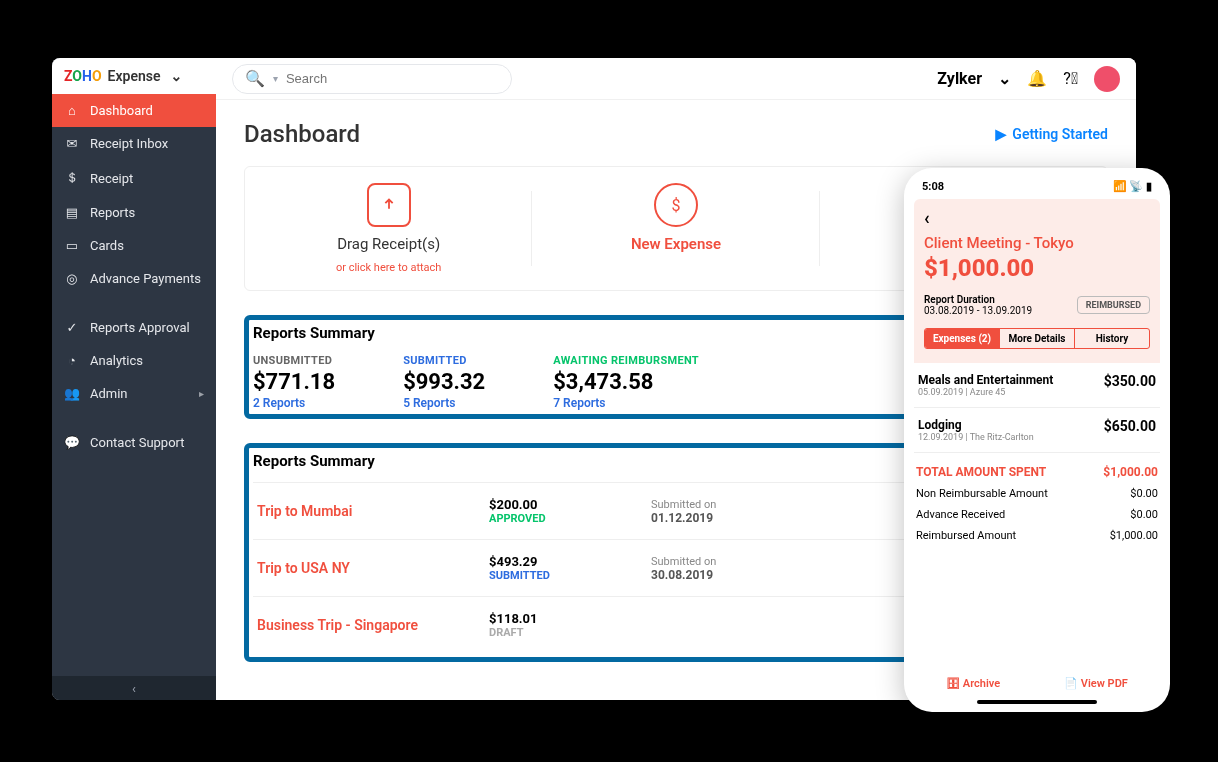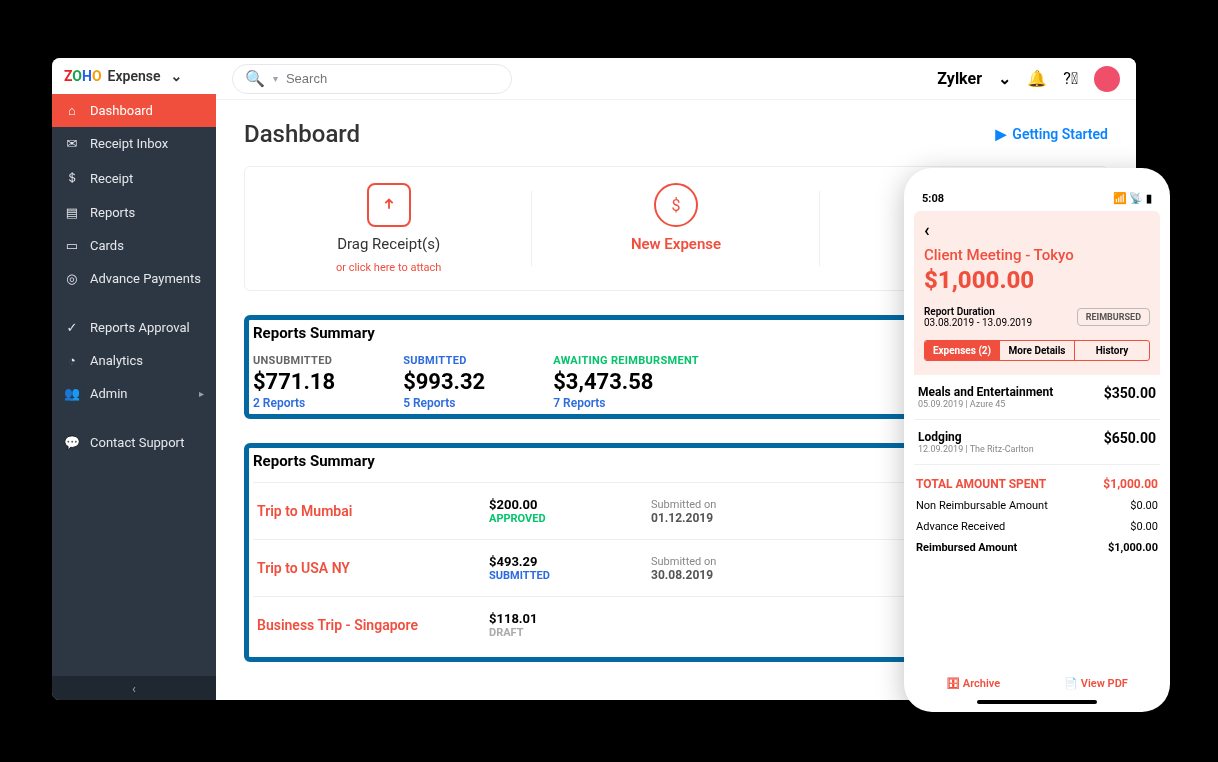--- a/index.html
+++ b/index.html
@@ -59,41 +59,41 @@
   .report-list .row .rdate { flex: 0 0 180px; color: #888; font-size: 12px; }
   .ramt .amt { font-weight: 700; font-size: 13px; }
   .ramt .stat { font-size: 11px; font-weight: 700; }
   .stat.approved { color: #05c46b; } .stat.submitted { color: #2d6cdf; } .stat.draft { color: #aaa; }
   .rdate .d1 { font-size: 11px; } .rdate .d2 { font-weight:700; color:#555; }
   .row .chaticon { margin-left:auto; color:#f04f3e; position:relative; }
   .chaticon svg { display:block; }
   .chaticon .cnt { position:absolute; top:2px; left:8px; font-size:9px; font-weight:700; }
 
   
-  .phone { position: absolute; top: 168px; left: 904px; width: 266px; height: 544px; background: #fff; border-radius: 28px; box-shadow: 0 6px 28px rgba(0,0,0,.25); padding: 22px 10px 8px; display:flex; flex-direction:column; }
+  .phone { position: absolute; top: 168px; left: 904px; width: 266px; height: 544px; background: #fff; border-radius: 28px; box-shadow: 0 6px 28px rgba(0,0,0,.25); padding: 10px 10px 8px; display:flex; flex-direction:column; }
   .statusbar { display:flex; justify-content:space-between; font-size:11px; font-weight:700; padding: 2px 8px 6px; }
   .phone-head { background:#fdece8; border-radius: 6px 6px 0 0; padding: 8px 10px 14px; }
   .phone-head .back { font-size: 18px; font-weight:700; display:inline-block; margin-bottom:6px; cursor:pointer;}
   .phone-head .title { color:#f04f3e; font-size:15px; font-weight:500; }
   .phone-head .bigamt { color:#f04f3e; font-size:24px; font-weight:800; margin-top:2px; }
   .dur-row { display:flex; justify-content:space-between; align-items:center; margin-top:12px; font-size:10px; }
   .dur-row .durlbl { font-weight:600; }
   .badge-reimb { border:1px solid #bbb; border-radius:4px; padding:3px 8px; font-size:9px; font-weight:700; color:#555;}
   .tabs { display:flex; border:1px solid #f04f3e; border-radius:3px; margin-top:12px; overflow:hidden; font-size:10px; }
   .tabs .tab { flex:1; text-align:center; padding:4px 0; font-weight:700; cursor:pointer; }
   .tabs .tab.active { background:#f04f3e; color:#fff; }
   .tabs .tab:not(:last-child) { border-right:1px solid #f04f3e; }
   .exp-item { display:flex; justify-content:space-between; padding:10px 4px; border-bottom:1px solid #eee; }
   .exp-item .en { font-size:12px; font-weight:700; }
   .exp-item .em { font-size:9px; color:#888; }
   .exp-item .ea { font-size:14px; font-weight:700; }
   .totals { margin-top:8px; font-size:11px; }
   .trow { display:flex; justify-content:space-between; padding:4px 2px; }
   .trow.red { color:#f04f3e; font-weight:700; font-size:12px; }
-  .trow.bold { font-weight:700; }
+  .trow.bold { font-weight:400; }
   .phone-actions { margin-top:auto; display:flex; justify-content:space-around; color:#f04f3e; font-size:11px; font-weight:600; padding:6px 0; }
   .homebar { width:120px; height:4px; background:#000; border-radius:2px; margin:4px auto 0; }
 </style>
 </head>
 <body>
 
 <div class="app-window">
 
   <div class="sidebar">
     <div class="brand">

